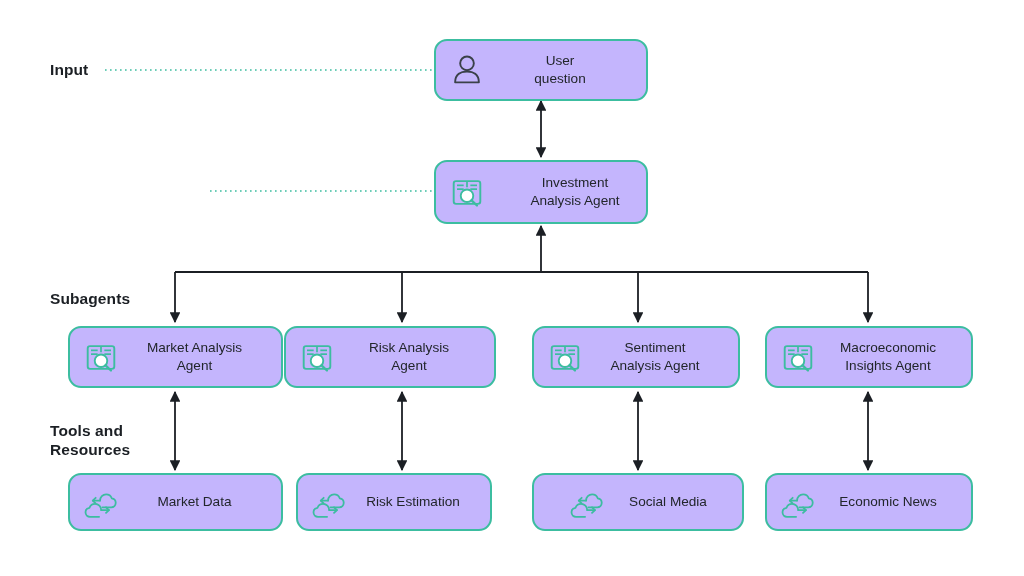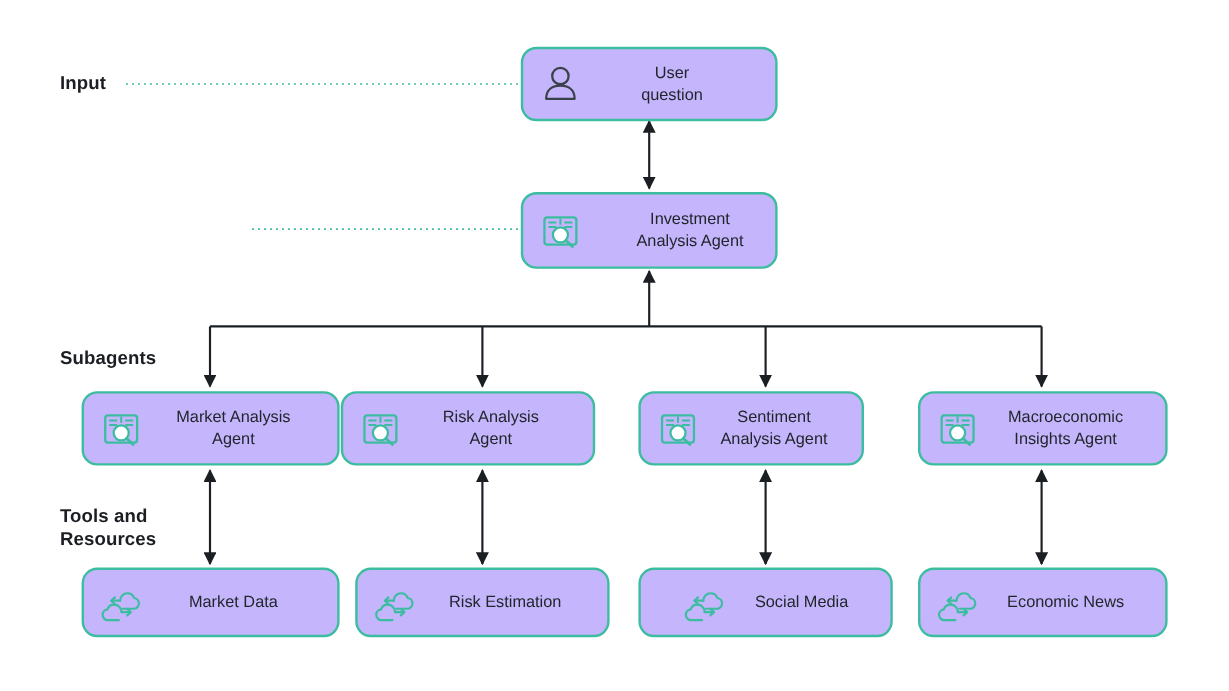--- a/index.html
+++ b/index.html
@@ -150,21 +150,21 @@
       <line x1="9.5" y1="17" x2="16.5" y2="17" stroke="#3cbda0" stroke-width="1.8"></line>
       <line x1="23.5" y1="13" x2="30.5" y2="13" stroke="#3cbda0" stroke-width="1.8"></line>
       <line x1="23.5" y1="17" x2="30.5" y2="17" stroke="#3cbda0" stroke-width="1.8"></line>
       <circle cx="20" cy="24" r="6.6" fill="#ffffff" stroke="#3cbda0" stroke-width="2"></circle>
       <line x1="24.8" y1="28.8" x2="30.5" y2="34.2" stroke="#3cbda0" stroke-width="2.4" stroke-linecap="round"></line>
     </svg>
     <div class="node-label">Risk Analysis
 Agent</div>
   </div>
 
-  <div class="node-box" style="left:532px; top:326px; width:188px; height:62px;">
+  <div class="node-box" style="left:532px; top:326px; width:208px; height:62px;">
     <svg class="node-icon" viewBox="0 0 40 40">
       <rect x="6" y="8.5" width="28" height="24" rx="2.5" fill="none" stroke="#3cbda0" stroke-width="2"></rect>
       <line x1="20" y1="9.5" x2="20" y2="15" stroke="#3cbda0" stroke-width="1.8"></line>
       <line x1="9.5" y1="13" x2="16.5" y2="13" stroke="#3cbda0" stroke-width="1.8"></line>
       <line x1="9.5" y1="17" x2="16.5" y2="17" stroke="#3cbda0" stroke-width="1.8"></line>
       <line x1="23.5" y1="13" x2="30.5" y2="13" stroke="#3cbda0" stroke-width="1.8"></line>
       <line x1="23.5" y1="17" x2="30.5" y2="17" stroke="#3cbda0" stroke-width="1.8"></line>
       <circle cx="20" cy="24" r="6.6" fill="#ffffff" stroke="#3cbda0" stroke-width="2"></circle>
       <line x1="24.8" y1="28.8" x2="30.5" y2="34.2" stroke="#3cbda0" stroke-width="2.4" stroke-linecap="round"></line>
     </svg>
@@ -192,21 +192,21 @@
       <path d="M19 18.5 C19 14.8 21.9 12 25.4 12 C28.1 12 30.4 13.7 31.3 16.1 C33.7 16.4 35.5 18.4 35.5 20.9 C35.5 23.5 33.4 25.6 30.8 25.6 L21.5 25.6" fill="none" stroke="#3cbda0" stroke-width="1.9" stroke-linecap="round" stroke-linejoin="round"></path>
       <path d="M19 18.5 L11.5 18.5" fill="none" stroke="#3cbda0" stroke-width="1.9" stroke-linecap="round"></path>
       <polyline points="14.4,15.6 11.3,18.5 14.4,21.4" fill="none" stroke="#3cbda0" stroke-width="1.9" stroke-linecap="round" stroke-linejoin="round"></polyline>
       <path d="M20.2 28.5 C20.2 24.8 17.3 22 13.8 22 C11.1 22 8.8 23.7 7.9 26.1 C5.5 26.4 3.7 28.4 3.7 30.9 C3.7 33.5 5.8 35.6 8.4 35.6 L18 35.6" fill="none" stroke="#3cbda0" stroke-width="1.9" stroke-linecap="round" stroke-linejoin="round"></path>
       <path d="M20.2 28.5 L28.2 28.5" fill="none" stroke="#3cbda0" stroke-width="1.9" stroke-linecap="round"></path>
       <polyline points="25.3,25.6 28.4,28.5 25.3,31.4" fill="none" stroke="#3cbda0" stroke-width="1.9" stroke-linecap="round" stroke-linejoin="round"></polyline>
     </svg>
     <div class="node-label single">Market Data</div>
   </div>
 
-  <div class="node-box" style="left:296px; top:473px; width:212px; height:58px;">
+  <div class="node-box" style="left:296px; top:473px; width:196px; height:58px;">
     <svg class="node-icon" viewBox="0 0 40 40">
       <path d="M19 18.5 C19 14.8 21.9 12 25.4 12 C28.1 12 30.4 13.7 31.3 16.1 C33.7 16.4 35.5 18.4 35.5 20.9 C35.5 23.5 33.4 25.6 30.8 25.6 L21.5 25.6" fill="none" stroke="#3cbda0" stroke-width="1.9" stroke-linecap="round" stroke-linejoin="round"></path>
       <path d="M19 18.5 L11.5 18.5" fill="none" stroke="#3cbda0" stroke-width="1.9" stroke-linecap="round"></path>
       <polyline points="14.4,15.6 11.3,18.5 14.4,21.4" fill="none" stroke="#3cbda0" stroke-width="1.9" stroke-linecap="round" stroke-linejoin="round"></polyline>
       <path d="M20.2 28.5 C20.2 24.8 17.3 22 13.8 22 C11.1 22 8.8 23.7 7.9 26.1 C5.5 26.4 3.7 28.4 3.7 30.9 C3.7 33.5 5.8 35.6 8.4 35.6 L18 35.6" fill="none" stroke="#3cbda0" stroke-width="1.9" stroke-linecap="round" stroke-linejoin="round"></path>
       <path d="M20.2 28.5 L28.2 28.5" fill="none" stroke="#3cbda0" stroke-width="1.9" stroke-linecap="round"></path>
       <polyline points="25.3,25.6 28.4,28.5 25.3,31.4" fill="none" stroke="#3cbda0" stroke-width="1.9" stroke-linecap="round" stroke-linejoin="round"></polyline>
     </svg>
     <div class="node-label single">Risk Estimation</div>
   </div>

